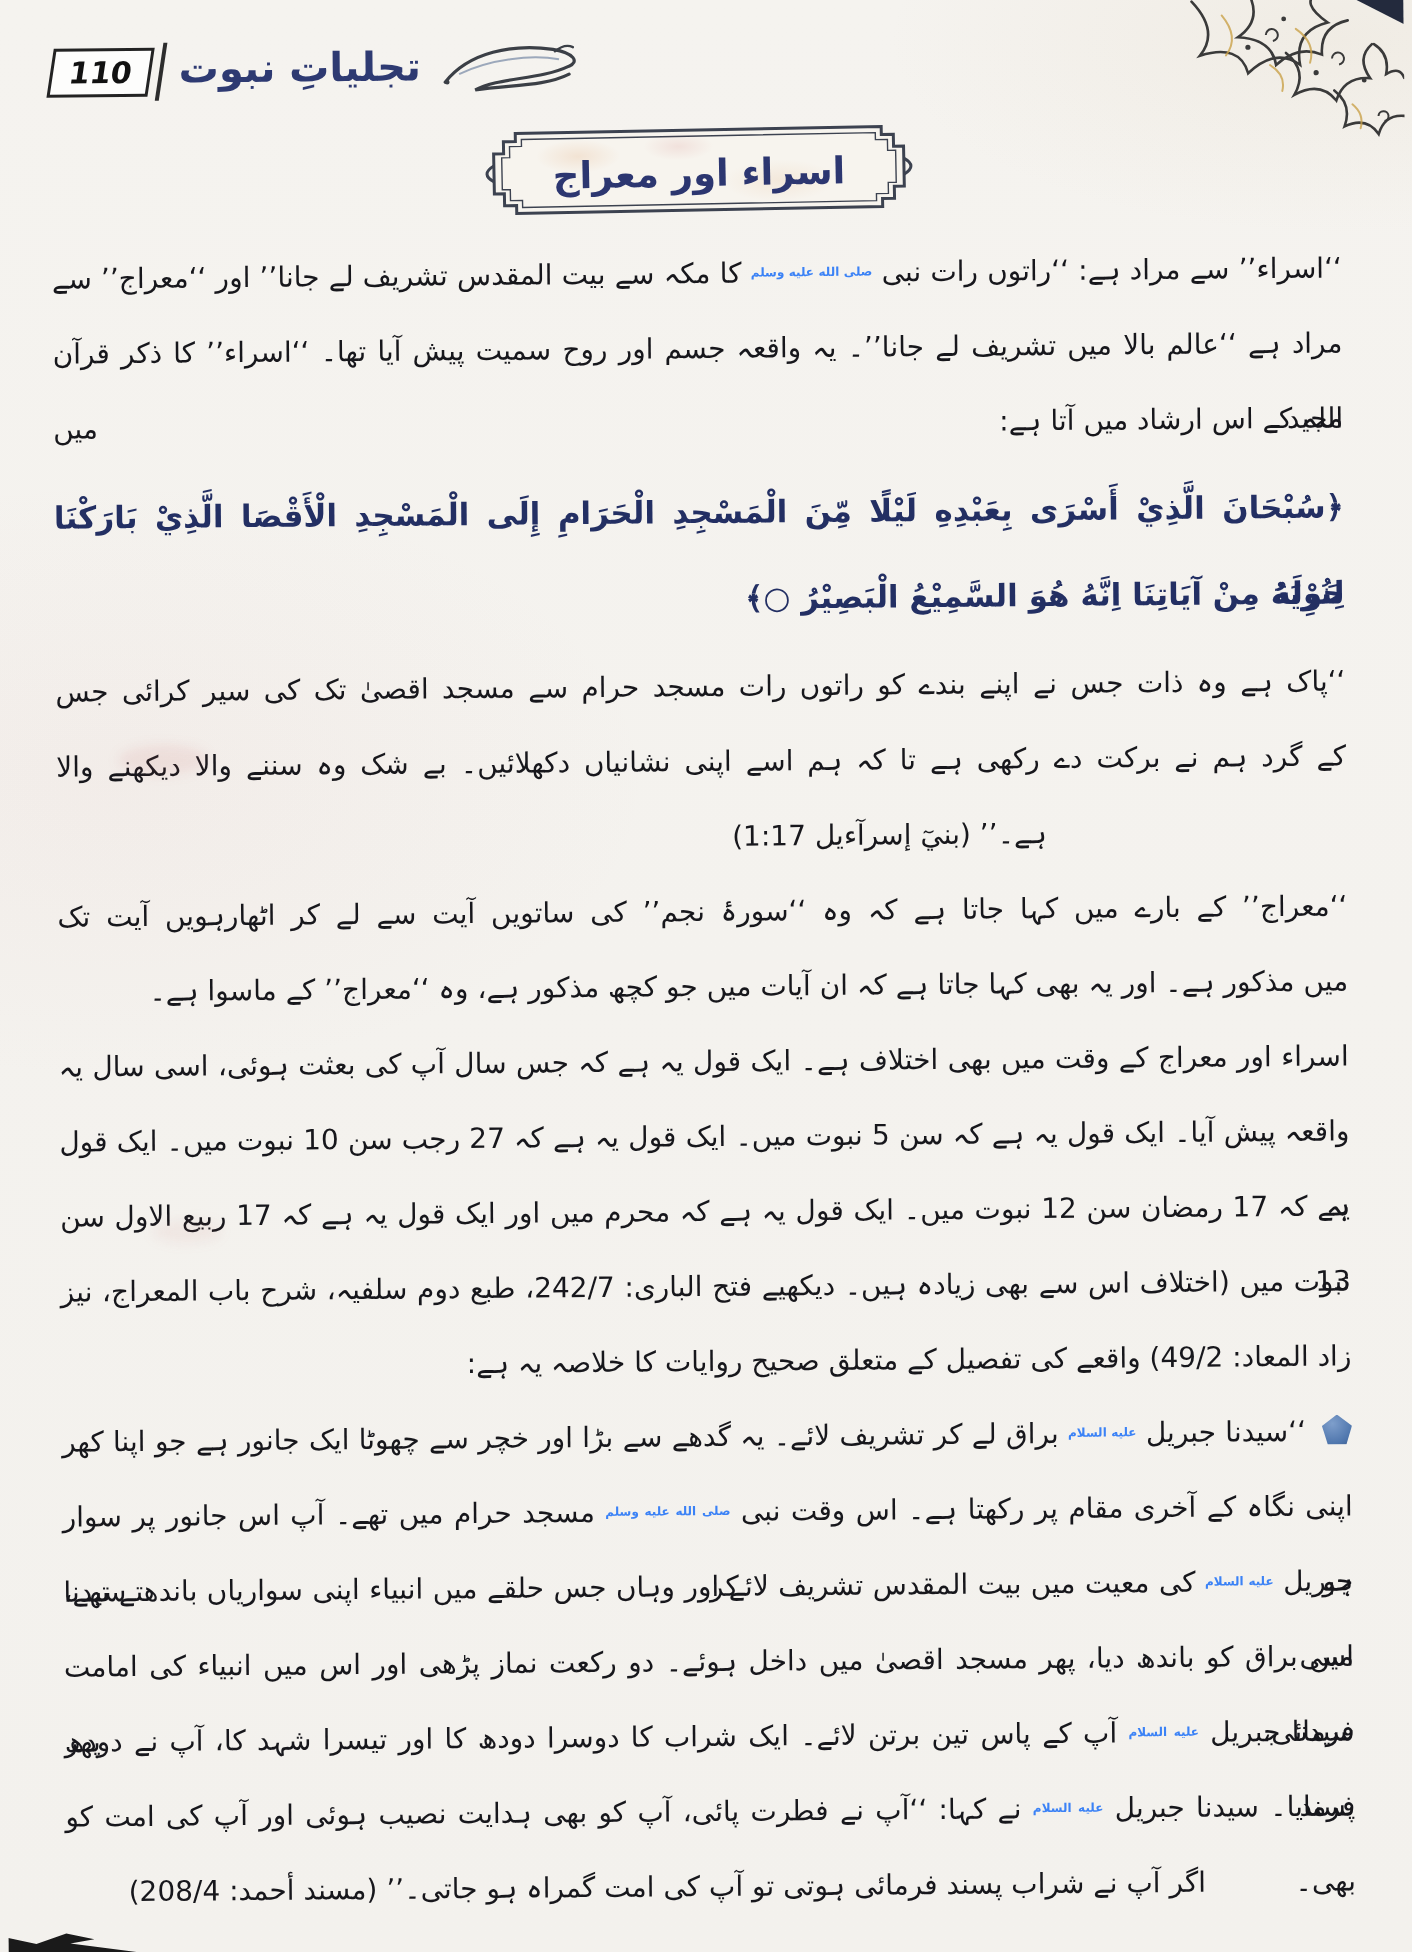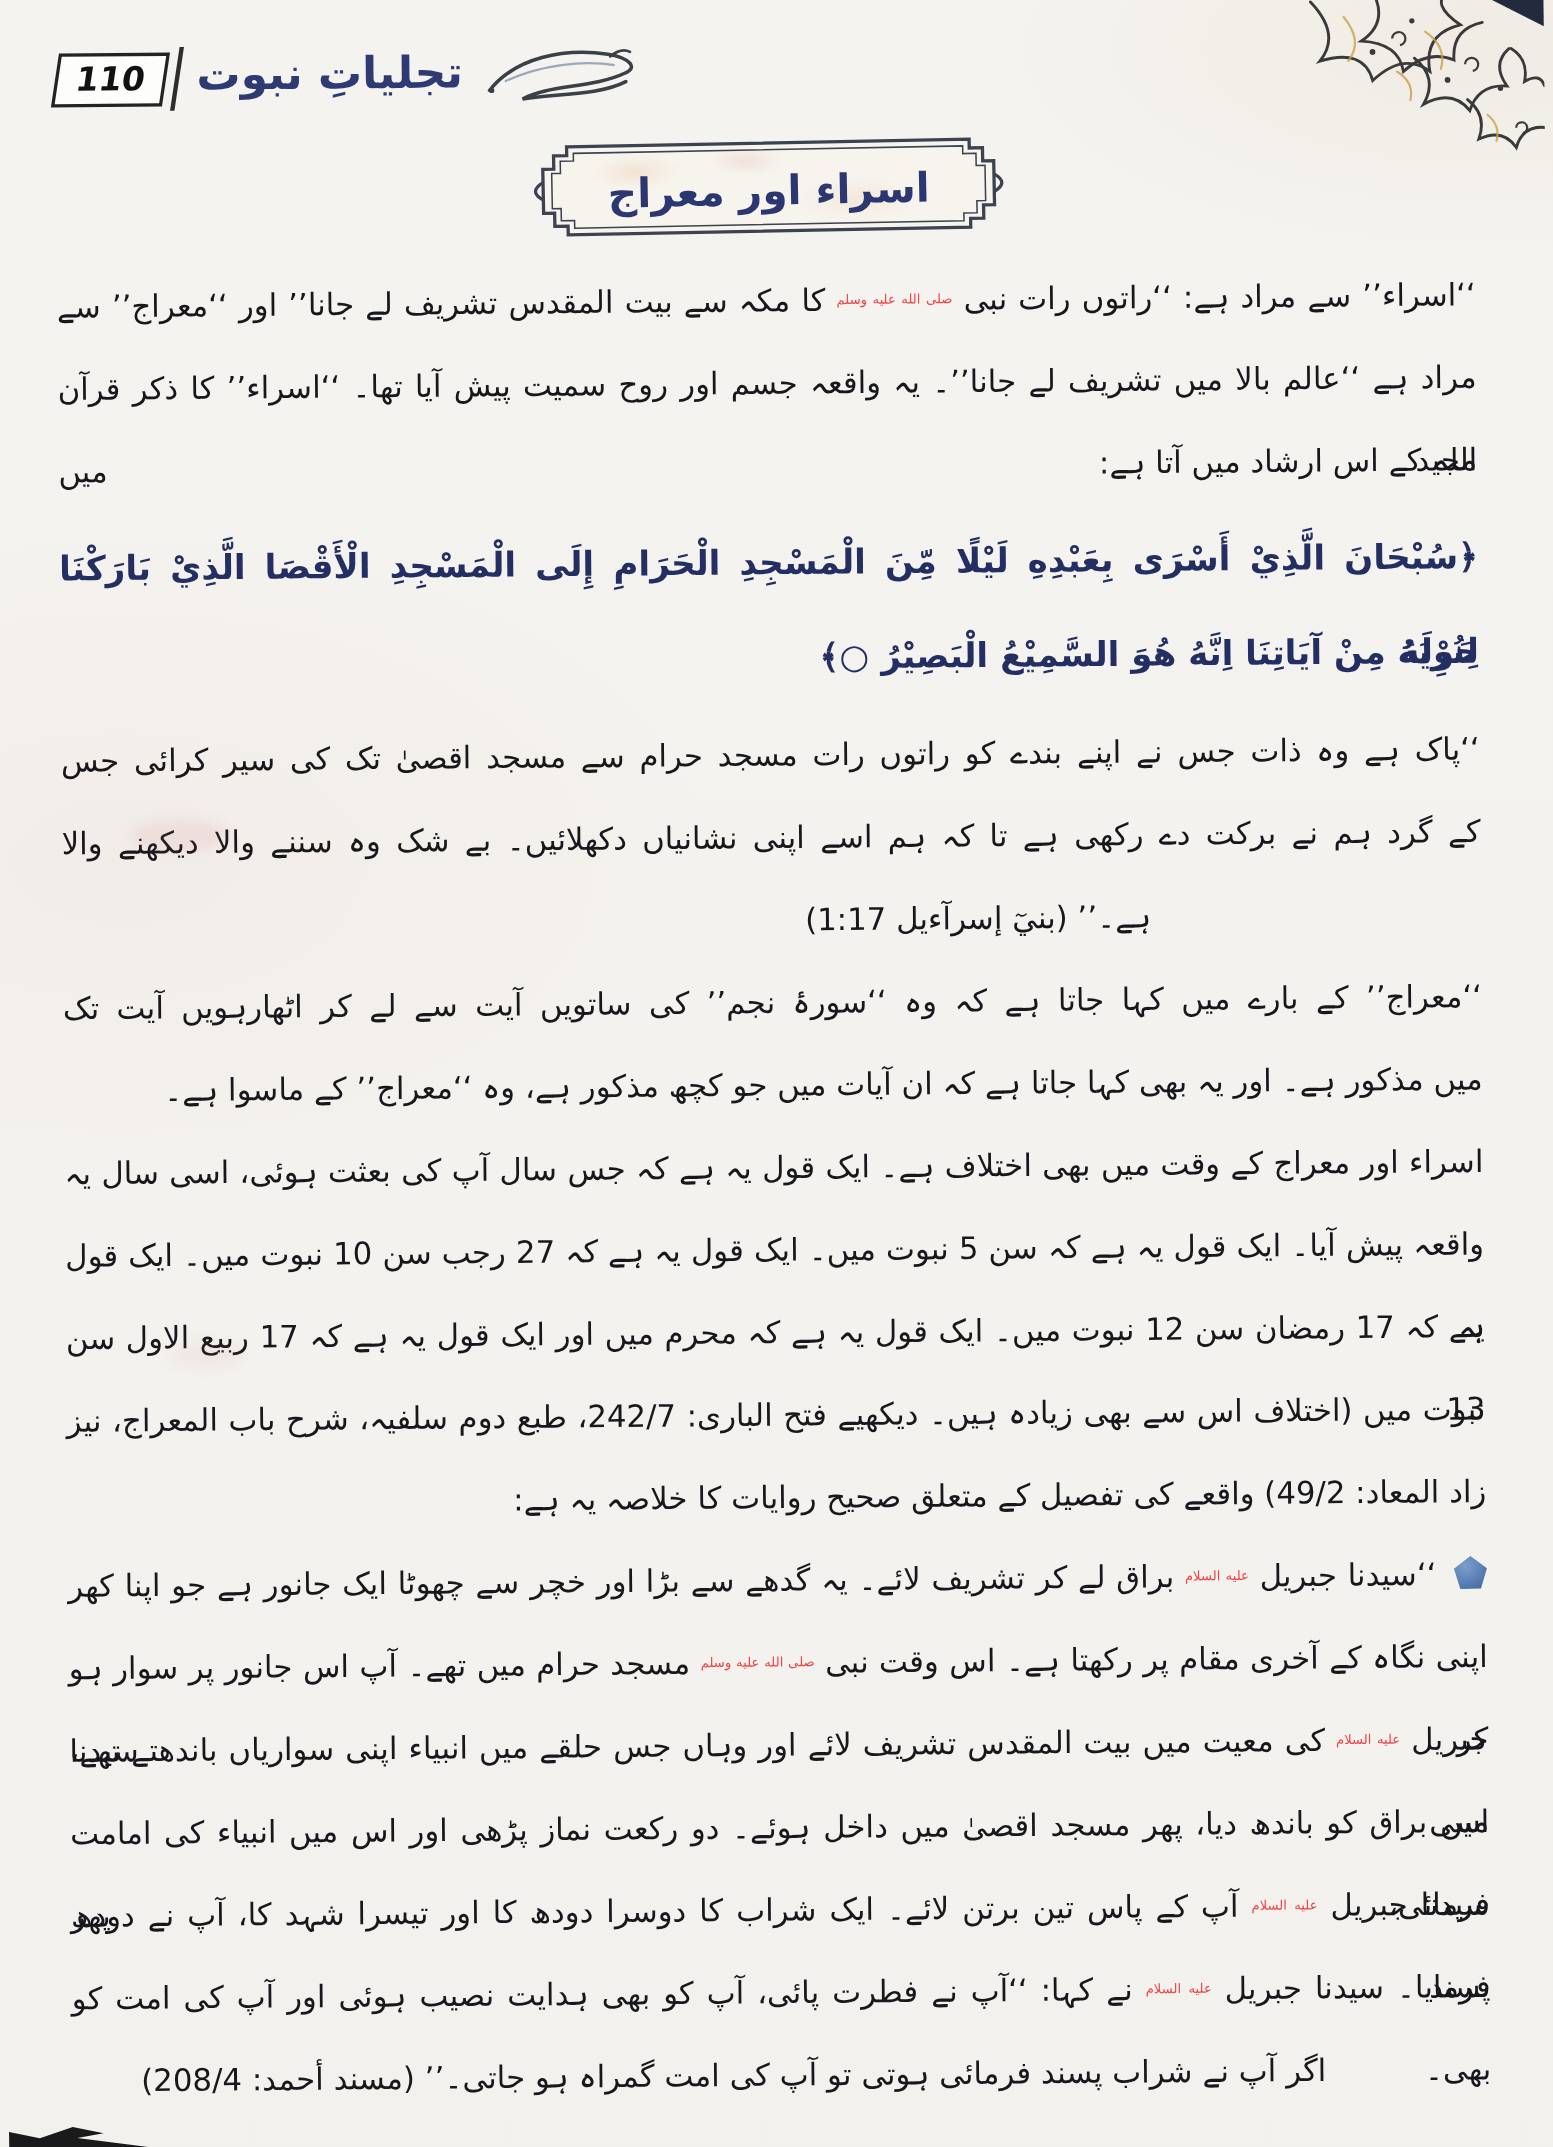--- a/index.html
+++ b/index.html
@@ -54,21 +54,21 @@
     height:75px;line-height:75px;font-size:28px;
     color:#17171c;
   }
   .line.fill{text-align:justify;text-align-last:justify;}
   .line.nofill{text-align:right;}
   .block.verse{margin:8px 0;}
   .block.verse .line{
     height:86px;line-height:86px;font-size:31px;font-weight:600;
     color:var(--verse-color,#232f63);
   }
-  .hon{font-size:12px;font-weight:normal;color:#ef4444;letter-spacing:-0.5px;vertical-align:6px;}
+  .hon{font-size:12px;font-weight:bold;color:#3b82f6;letter-spacing:-0.5px;vertical-align:6px;}
   .bullet{
     display:inline-block;width:30px;height:30px;vertical-align:-4px;margin-left:16px;
     background:radial-gradient(circle at 35% 30%, #7e9ecb, #4f76ad 70%, #3c5d8e);
     clip-path:polygon(50% 0, 100% 38%, 81% 100%, 19% 100%, 0 38%);
   }
   
   .corner-artifact{position:absolute;left:0;bottom:0;width:170px;height:30px;}
   .smudge{position:absolute;border-radius:50%;filter:blur(6px);pointer-events:none;}
   .smudge-1{left:120px;top:740px;width:90px;height:30px;background:rgba(200,90,90,0.10);}
   .smudge-2{left:150px;top:1215px;width:70px;height:24px;background:rgba(190,100,100,0.08);}

